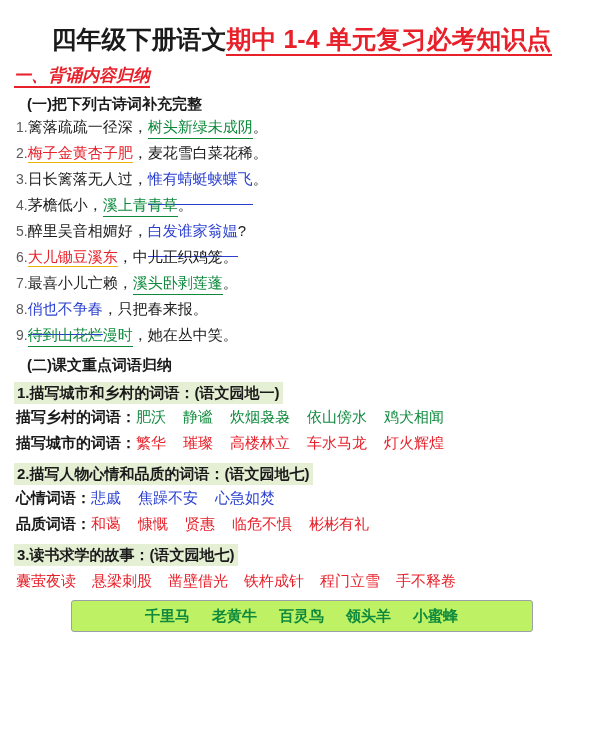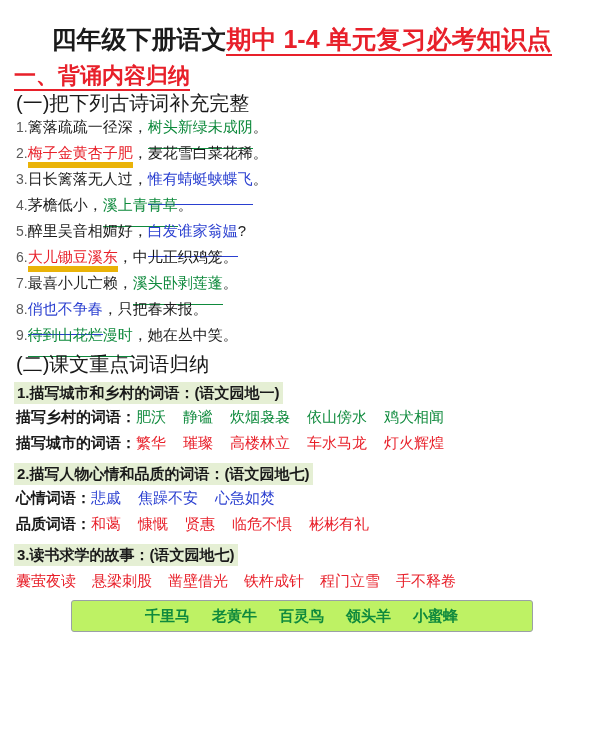--- a/index.html
+++ b/index.html
@@ -38,54 +38,55 @@
   .subtitle {
     text-align: center;
     color: #2a3fd0;
     font-size: 17px;
     font-weight: bold;
     margin-top: 10px;
     line-height: 24px;
   }
   .section-head {
     color: #e8202a;
-    font-size: 22px;
+    font-size: 17px;
     font-weight: bold;
     margin-top: 9px;
     margin-left: 2px;
     line-height: 22px;
+    font-style: italic;
   }
   .section-head .u {
     border-bottom: 2px solid #e8202a;
     padding-bottom: 1px;
   }
   .sub-head {
     color: #1a1a1a;
-    font-size: 20px;
-    font-weight: normal;
+    font-size: 15px;
+    font-weight: bold;
     margin-top: 6px;
-    margin-left: 4px;
+    margin-left: 15px;
     line-height: 21px;
   }
   .poem-line {
     font-size: 15px;
     color: #1a1a1a;
     line-height: 25px;
     margin-left: 4px;
     white-space: nowrap;
   }
   .poem-line .num { color: #5a5a5a; font-size: 14px; }
   .poem-line .grn {
     color: #0f8a3d;
     border-bottom: 1px solid #0f8a3d;
-    padding-bottom: 13px;
+    padding-bottom: 3px;
   }
   .poem-line .red {
     color: #e8202a;
-    border-bottom: 6px solid #eab308;
+    border-bottom: 1px solid #eab308;
     padding-bottom: 1px;
   }
   .poem-line .blu {
     color: #2a3fd0;
     border-bottom: 1px solid #2a3fd0;
     padding-bottom: 17px;
   }
   .numbered-head {
     font-size: 15px;
     font-weight: bold;

